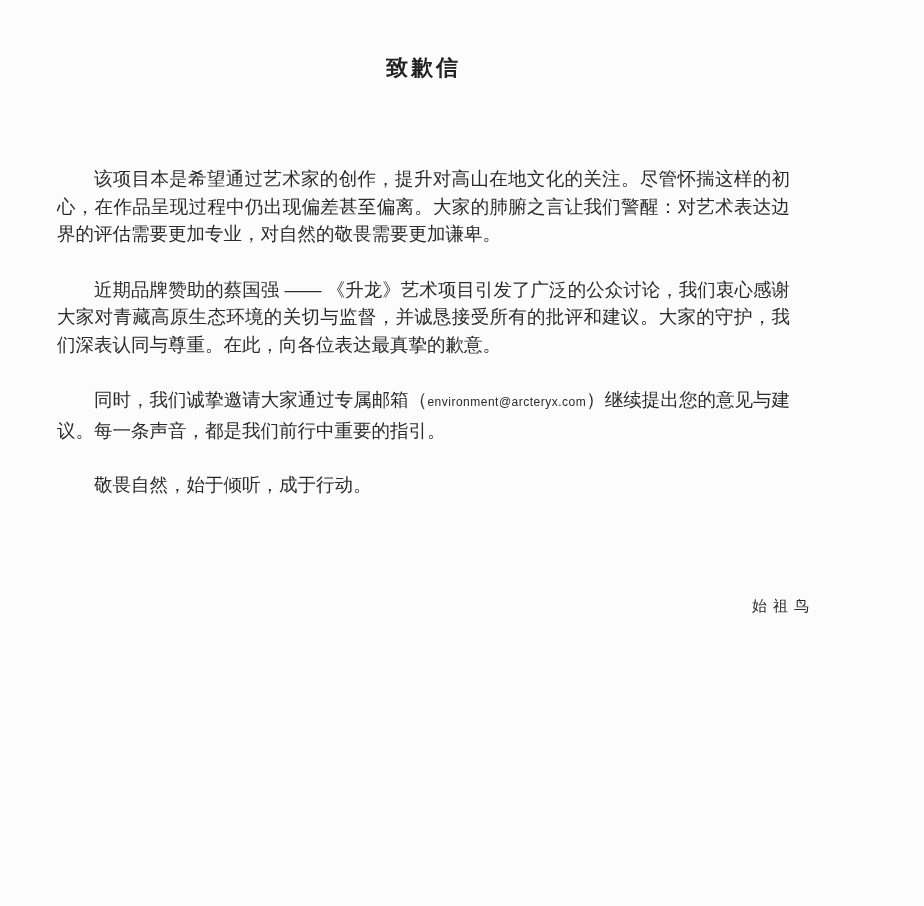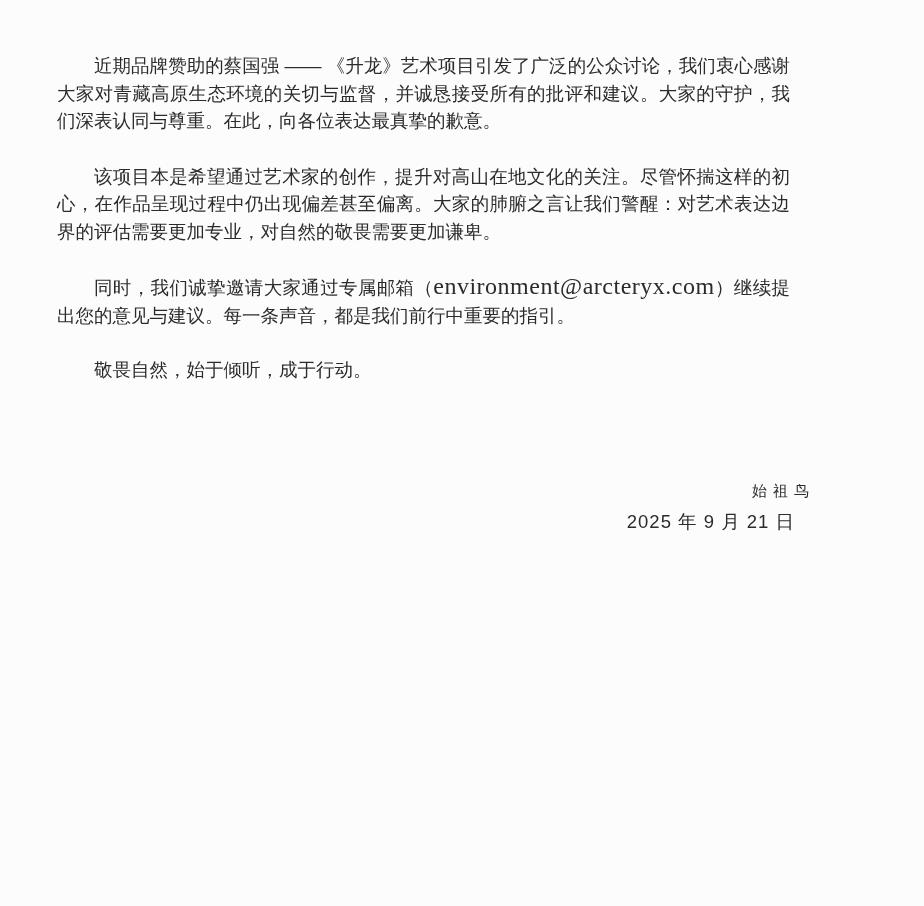--- a/index.html
+++ b/index.html
@@ -41,22 +41,22 @@
     font-size: 18.5px;
     line-height: 27.5px;
     text-indent: 2em;
     color: #2b2b2b;
   }
   .closing-block {
     margin: 0;
     font-family: Liberation Serif, serif;
   }
   .email-text {
-    font-family: Liberation Serif, serif;
-    font-size: 24px;
+    font-family: Liberation Sans, sans-serif;
+    font-size: 12px;
     letter-spacing: 0.5px;
   }
   .signature-block {
     margin-top: 92px;
     margin-right: -25px;
     text-align: right;
   }
   .signature-name {
     margin: 0;
     font-size: 15px;
@@ -70,30 +70,30 @@
     line-height: 27.5px;
     letter-spacing: 1px;
     color: #2b2b2b;
   }
 </style>
 </head>
 <body>
 
 <div class="page">
 
+  <h1 class="letter-title">致歉信</h1>
+
+  <p class="body-paragraph">该项目本是希望通过艺术家的创作，提升对高山在地文化的关注。尽管怀揣这样的初心，在作品呈现过程中仍出现偏差甚至偏离。大家的肺腑之言让我们警醒：对艺术表达边界的评估需要更加专业，对自然的敬畏需要更加谦卑。</p>
 
   <p class="body-paragraph">近期品牌赞助的蔡国强 —— 《升龙》艺术项目引发了广泛的公众讨论，我们衷心感谢大家对青藏高原生态环境的关切与监督，并诚恳接受所有的批评和建议。大家的守护，我们深表认同与尊重。在此，向各位表达最真挚的歉意。</p>
-
-  <p class="body-paragraph">该项目本是希望通过艺术家的创作，提升对高山在地文化的关注。尽管怀揣这样的初心，在作品呈现过程中仍出现偏差甚至偏离。大家的肺腑之言让我们警醒：对艺术表达边界的评估需要更加专业，对自然的敬畏需要更加谦卑。</p>
 
 
   <p class="body-paragraph"><span>同时，我们诚挚邀请大家通过专属邮箱（</span><span class="email-text">environment@arcteryx.com</span><span>）继续提出您的意见与建议。每一条声音，都是我们前行中重要的指引。</span></p>
 
   <div class="closing-block">
     <p class="closing-line">敬畏自然，始于倾听，成于行动。</p>
   </div>
 
   <div class="signature-block">
     <p class="signature-name">始祖鸟</p>
-    <p class="signature-date">2025 年 9 月 21 日</p>
   </div>
 
 </div>
 
 </body></html>

